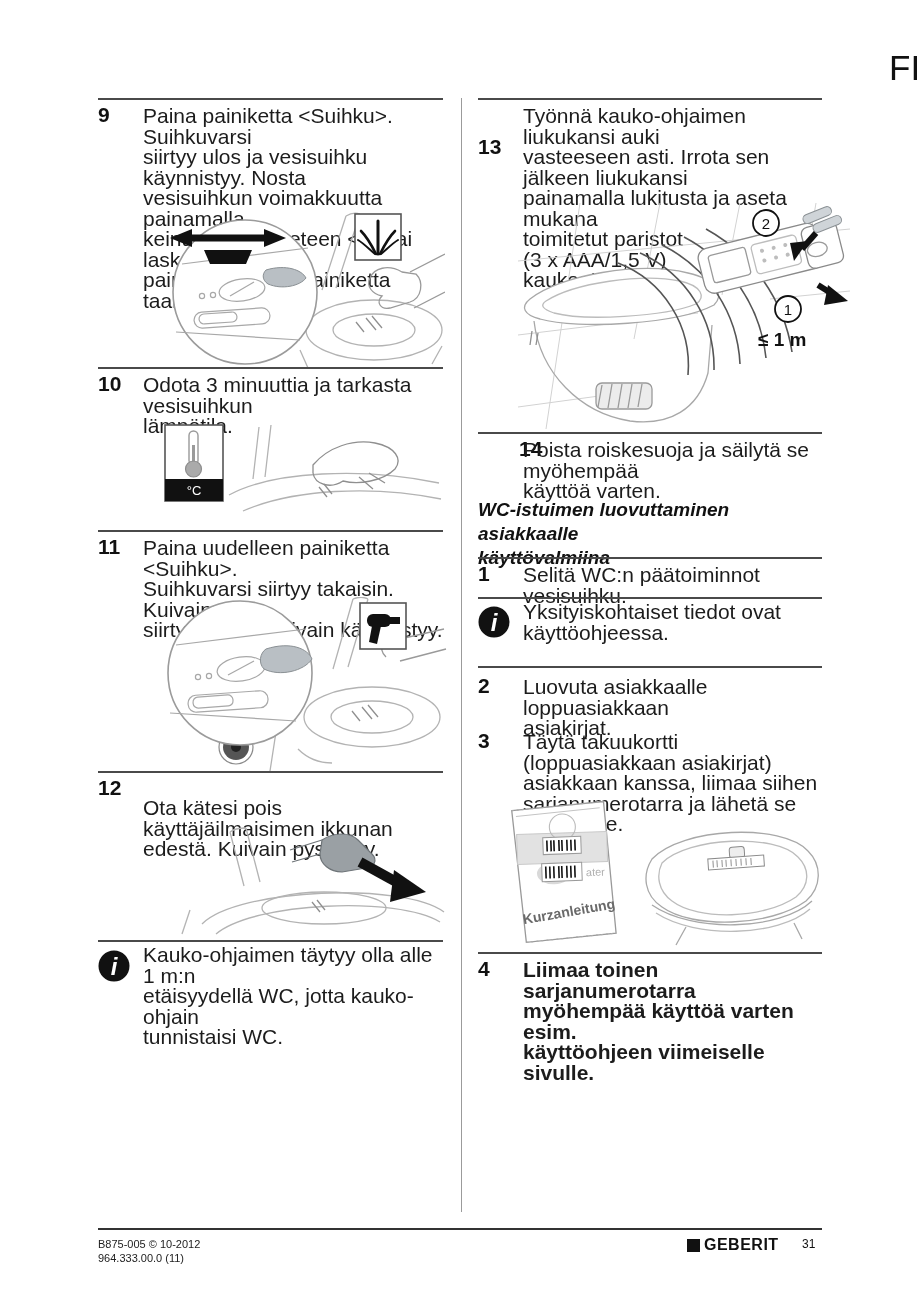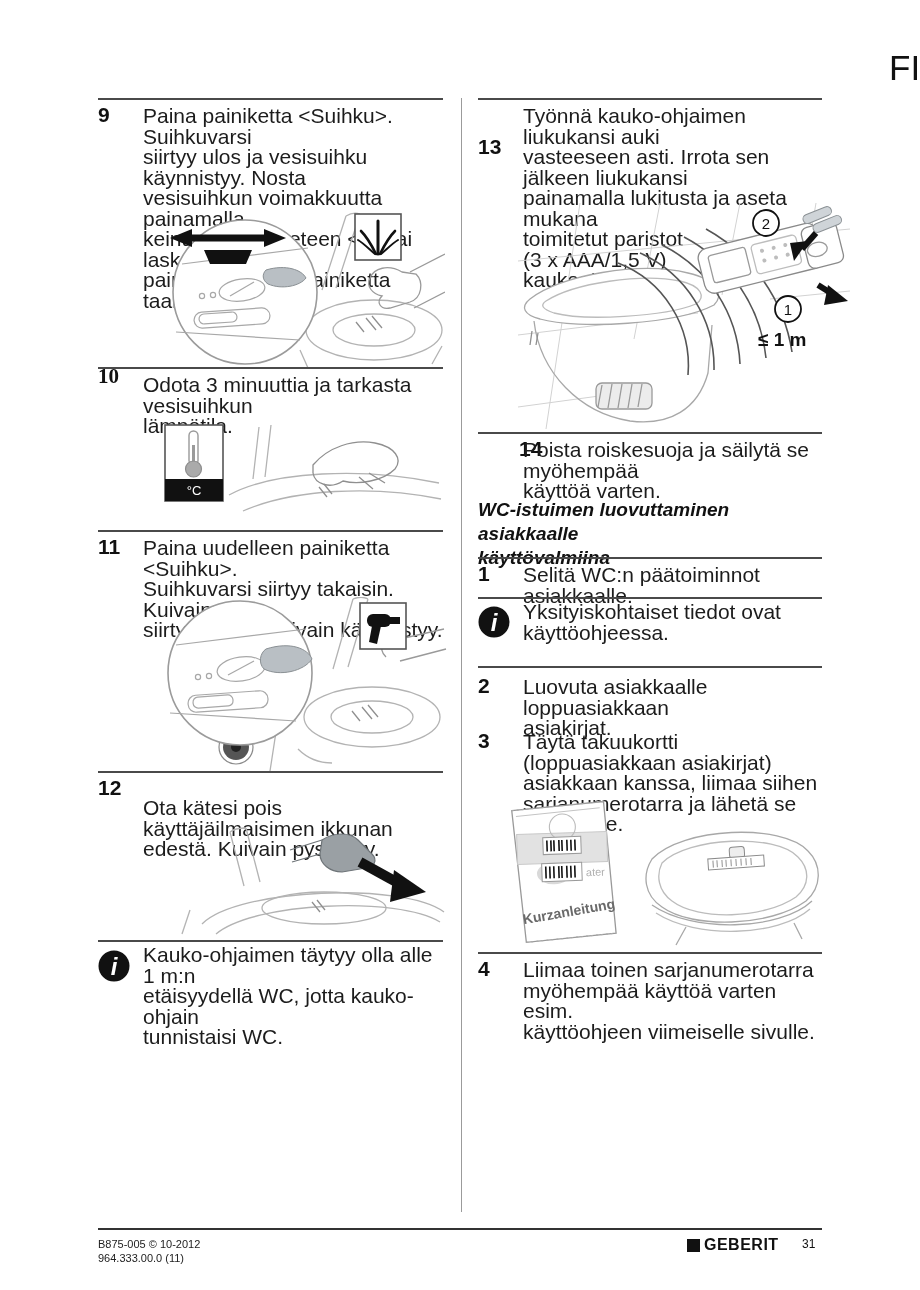--- a/index.html
+++ b/index.html
@@ -78,21 +78,21 @@
           <path d="M226 44 C221 34 216 26 211 21" stroke-width="2.6"></path>
           <path d="M230 44 C235 34 240 26 245 21" stroke-width="2.6"></path>
           <path d="M225 44 C218 38 213 33 208 30" stroke-width="2"></path>
           <path d="M231 44 C238 38 243 33 248 30" stroke-width="2"></path>
         </g>
       </g>
     </svg>
   </div>
 
   <div class="rule" style="left:98px; top:367px; width:345px;"></div>
-  <div class="step-num" style="left:98px; top:364px;font-family:Liberation Serif, serif;">10</div>
+  <div class="step-num" style="left:98px; top:372px;">10</div>
   <div class="step-text" style="left:143px; top:375px; width:302px;">Odota 3 minuuttia ja tarkasta vesisuihkun
 lämpötila.</div>
 
   <div class="figure" style="left:163px; top:423px;">
     <svg width="282" height="100" viewBox="0 0 282 100">
       <g stroke="#b3b3b3" fill="none" stroke-width="1.3">
         <path d="M96 4 L90 56 M108 2 L102 54"></path>
         <path d="M66 72 C110 48 200 44 276 60"></path>
         <path d="M80 88 C130 66 210 62 278 76"></path>
         <path d="M150 42 C165 24 190 16 212 20 C232 24 240 36 232 46 C220 58 196 62 180 58 C168 66 152 62 150 50 Z" stroke="#8f8f8f"></path>
@@ -260,21 +260,21 @@
   <div class="rule" style="left:478px; top:432px; width:344px;"></div>
   <div class="step-num" style="left:478px; top:437px;margin-left:41px;">14</div>
   <div class="step-text" style="left:523px; top:440px; width:302px;">Poista roiskesuoja ja säilytä se myöhempää
 käyttöä varten.</div>
 
   <div class="section-heading" style="left:478px; top:498px; width:344px;font-style:italic;">WC-istuimen luovuttaminen asiakkaalle
 käyttövalmiina</div>
 
   <div class="rule" style="left:478px; top:557px; width:344px;"></div>
   <div class="step-num" style="left:478px; top:562px;">1</div>
-  <div class="step-text" style="left:523px; top:565px; width:302px;">Selitä WC:n päätoiminnot asiakkaalle.</div>
+  <div class="step-text" style="left:523px; top:565px; width:302px;">Selitä WC:n päätoiminnot vesisuihku.</div>
 
   <div class="rule" style="left:478px; top:597px; width:344px;"></div>
   <div class="note-icon" style="left:478px; top:606px;">
     <svg width="32" height="32" viewBox="0 0 32 32">
       <circle cx="16" cy="16" r="15.5" fill="#111"></circle>
       <text x="16" y="25" text-anchor="middle" font-size="24" font-weight="bold" font-style="italic" fill="#ffffff" font-family="DejaVu Serif, serif">i</text>
     </svg>
   </div>
   <div class="step-text" style="left:523px; top:602px; width:302px;">Yksityiskohtaiset tiedot ovat
 käyttöohjeessa.</div>
@@ -320,21 +320,21 @@
       <g transform="rotate(-4 236 62)">
         <rect x="230" y="48" width="15" height="11" rx="3" fill="#eeeeee" stroke="#8a8a8a"></rect>
         <rect x="208" y="58" width="56" height="11" fill="#ffffff" stroke="#8a8a8a"></rect>
         <path d="M213 60 v7 m4 -7 v7 m5 -7 v7 m4 -7 v7 m5 -7 v7 m5 -7 v7 m5 -7 v7 m5 -7 v7 m5 -7 v7" stroke="#9a9a9a" stroke-width="1.1" fill="none"></path>
       </g>
     </svg>
   </div>
 
   <div class="rule" style="left:478px; top:952px; width:344px;"></div>
   <div class="step-num" style="left:478px; top:957px;">4</div>
-  <div class="step-text" style="left:523px; top:960px; width:302px;">Liimaa toinen sarjanumerotarra
+  <div class="step-text" style="left:523px; top:960px; width:302px;font-weight:bold;">Liimaa toinen sarjanumerotarra
 myöhempää käyttöä varten esim.
 käyttöohjeen viimeiselle sivulle.</div>
 
   <div class="rule" style="left:98px; top:1228px; width:724px; background:#333;"></div>
   <div class="footer-codes" style="left:98px; top:1237px;">B875-005 © 10-2012
 964.333.00.0 (11)</div>
   <div class="brand-logo" style="left:687px; top:1236px;">
     <span class="brand-square"></span>
     <span class="brand-text">GEBERIT</span>
   </div>

